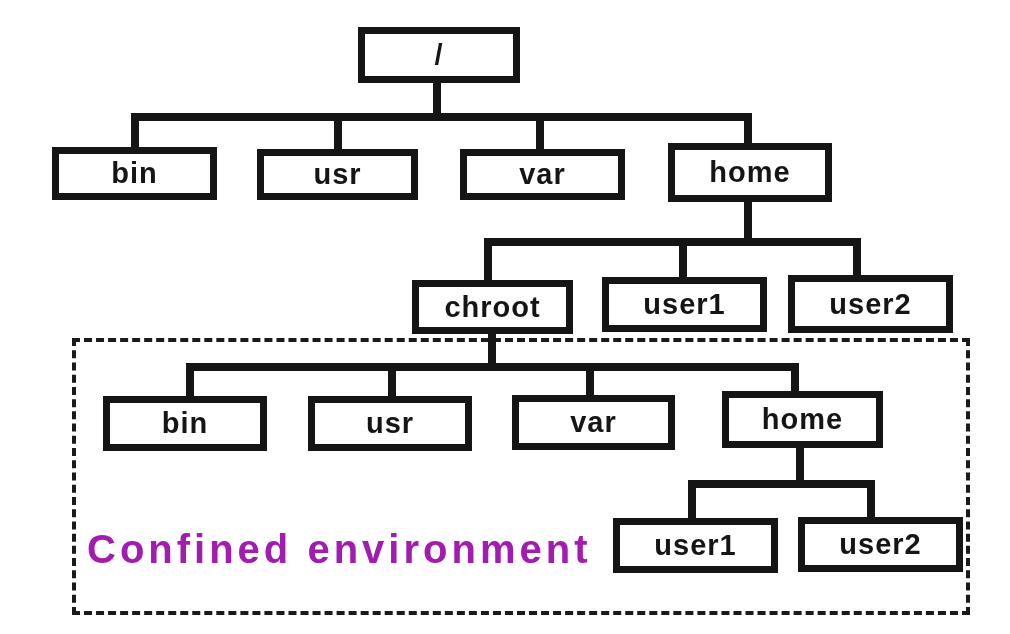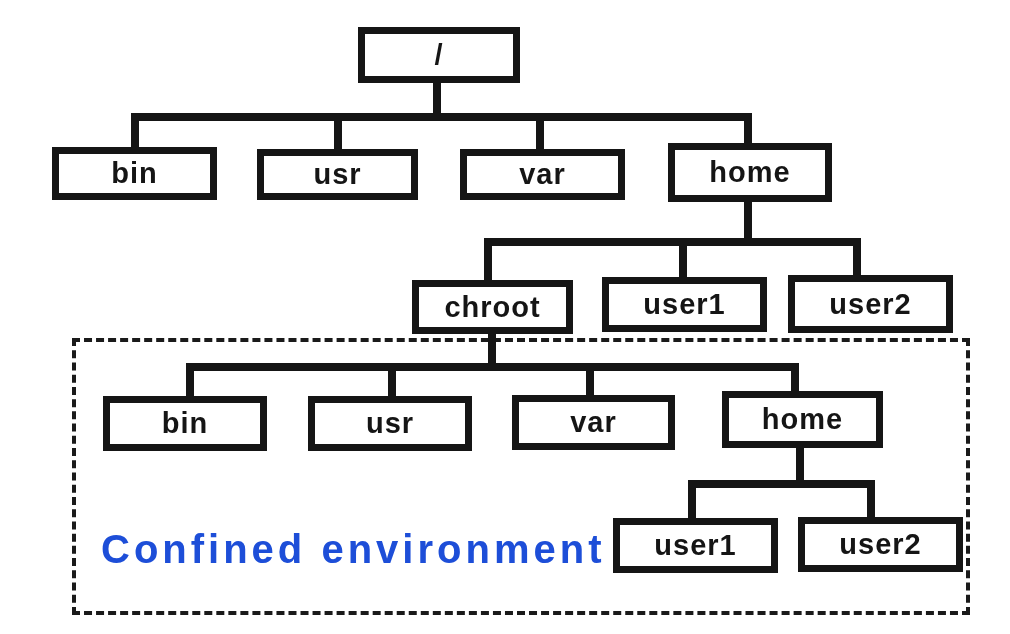--- a/index.html
+++ b/index.html
@@ -39,26 +39,26 @@
     left: 72px;
     top: 338px;
     width: 898px;
     height: 277px;
     box-sizing: border-box;
     border: 4px dashed #1a1a1a;
     z-index: 0;
   }
   .confined-label {
     position: absolute;
-    left: 101px;
+    left: 87px;
     top: 527px;
     font-weight: bold;
     font-size: 40px;
     letter-spacing: 4px;
-    color: #1d4ed8;
+    color: #a21caf;
     z-index: 2;
     white-space: nowrap;
   }
 </style>
 </head>
 <body>
 
 <div id="canvas">
 
   <div class="line" style="left:433px; top:83px;  width:8px;  height:38px;"></div>

